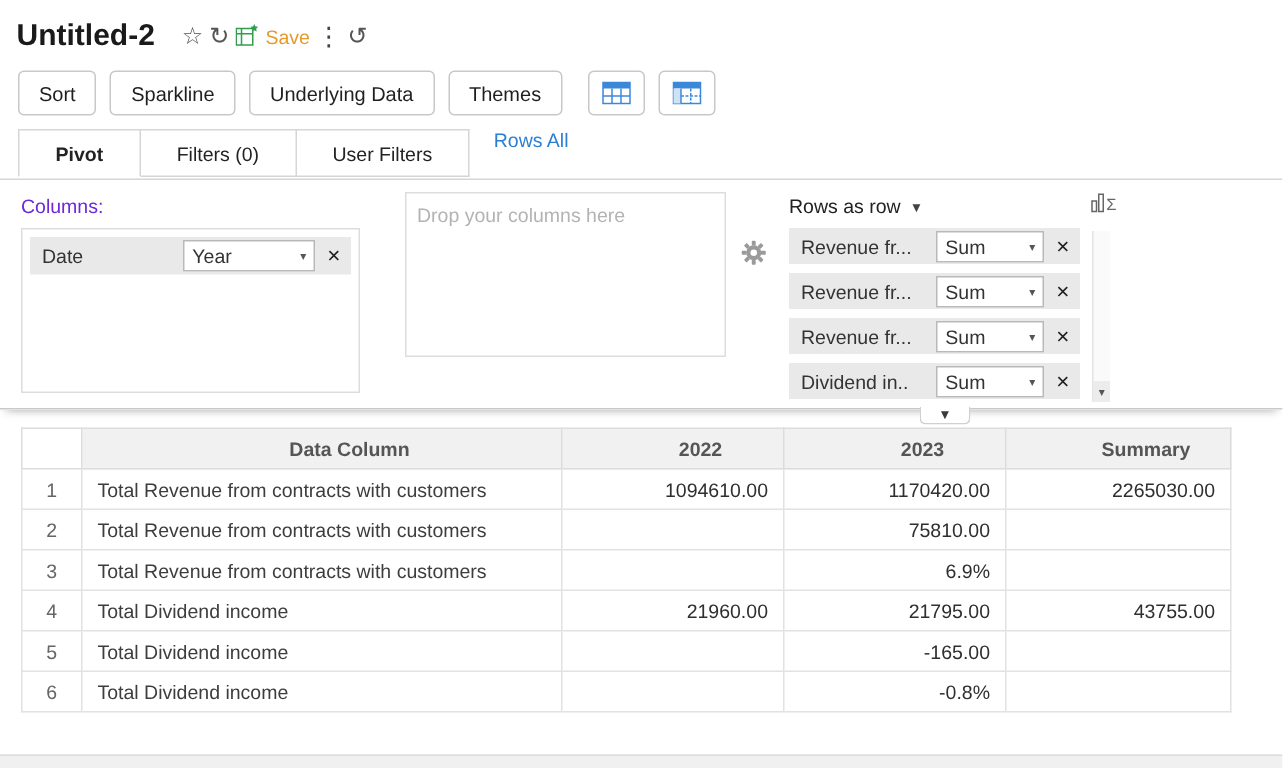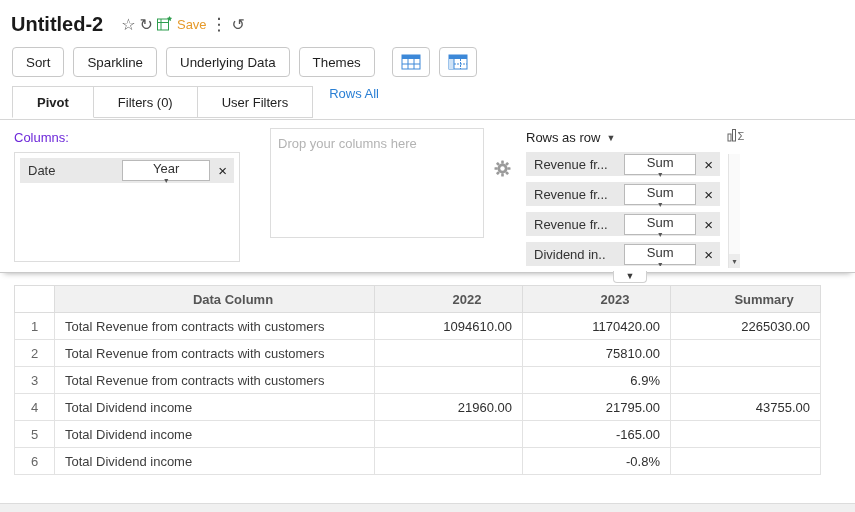--- a/index.html
+++ b/index.html
@@ -47,21 +47,21 @@
 
   .data-wrap { position:relative; width:212px; }
   .data-head { display:flex; align-items:center; gap:6px; color:#222; margin:2px 0 7px; cursor:pointer; }
   .chev-sm { font-size:9px; color:#444; }
   .sum-icon { position:absolute; right:-8px; top:0; cursor:pointer; }
 
   .data-list { display:flex; flex-direction:column; gap:6px; padding-right:18px; height:114px; overflow:hidden; }
   .chip { display:flex; align-items:center; background:#e9e9e9; height:25px; padding:0 5px 0 8px; gap:6px; }
   .chip-label { flex:1; white-space:nowrap; overflow:hidden; color:#333; }
   .chip-select { display:flex; align-items:center; justify-content:space-between; background:#fff;
-                 border:1px solid #b9b9b9; height:21px; width:72px; padding:0 5px; cursor:pointer;flex-direction:column; }
+                 border:1px solid #b9b9b9; height:21px; width:72px; padding:0 5px; cursor:pointer; }
   .chip-select.wide { width:88px; }
   .chip-select .chev-sm { font-size:8px; color:#555; }
   .chip-x { font-size:15px; color:#222; cursor:pointer; padding:0 2px; line-height:1; }
 
   .vscroll { position:absolute; right:-2px; top:26px; height:114px; width:12px;
              border-left:1px solid #e3e3e3; background:#fafafa; }
   .vscroll .arrow { position:absolute; bottom:0; left:0; width:11px; height:14px;
                     display:flex; align-items:center; justify-content:center;
                     font-size:8px; color:#555; background:#ececec; cursor:pointer; }
 

